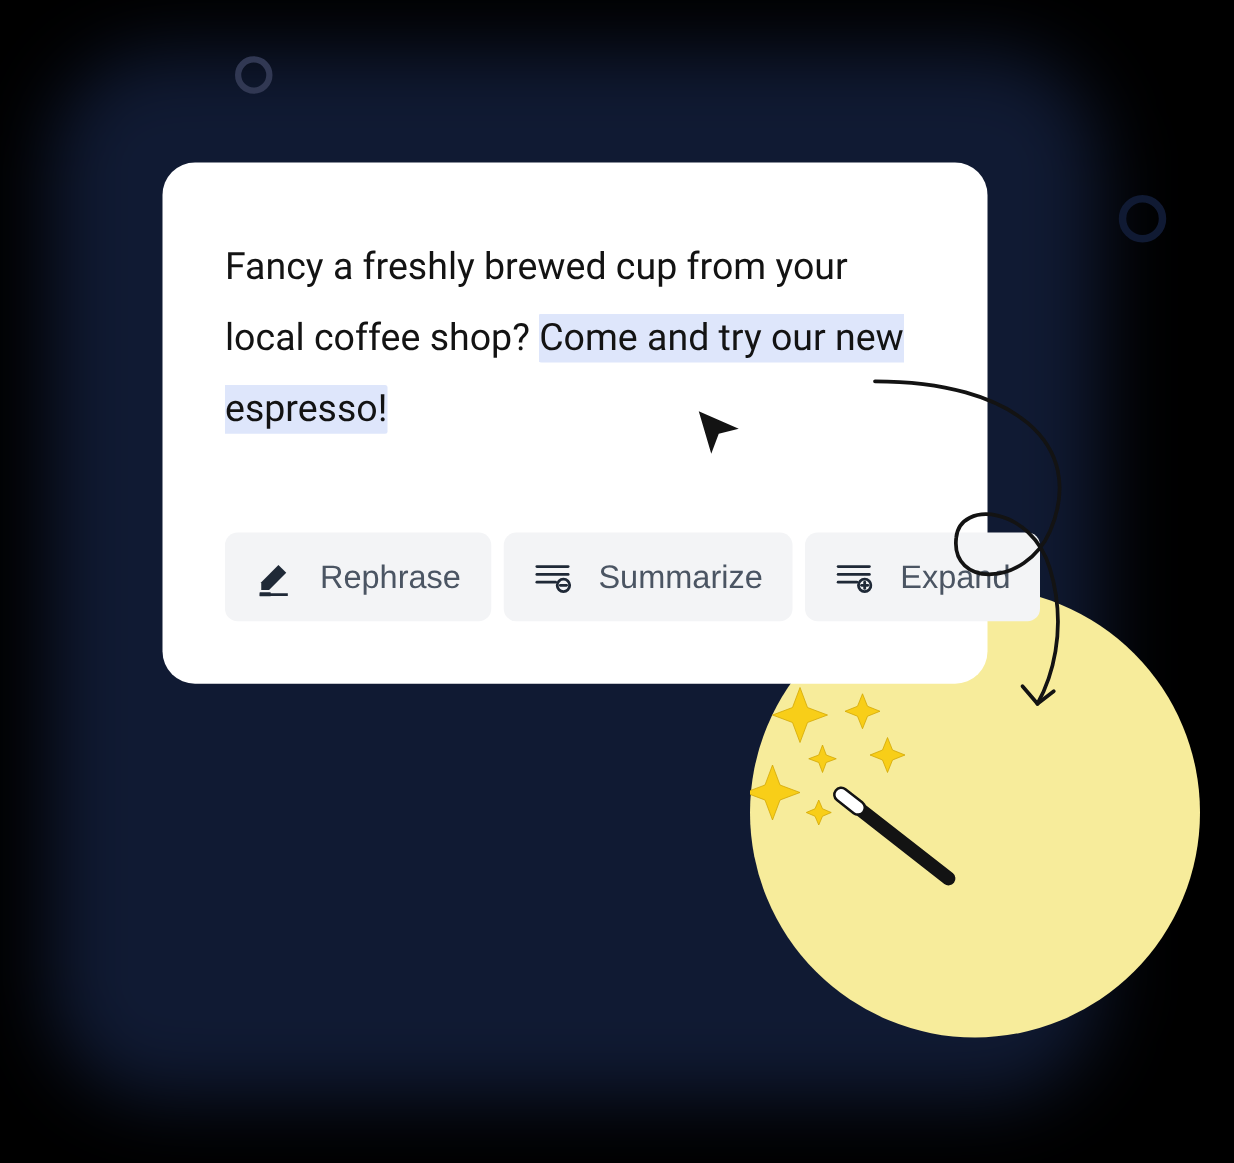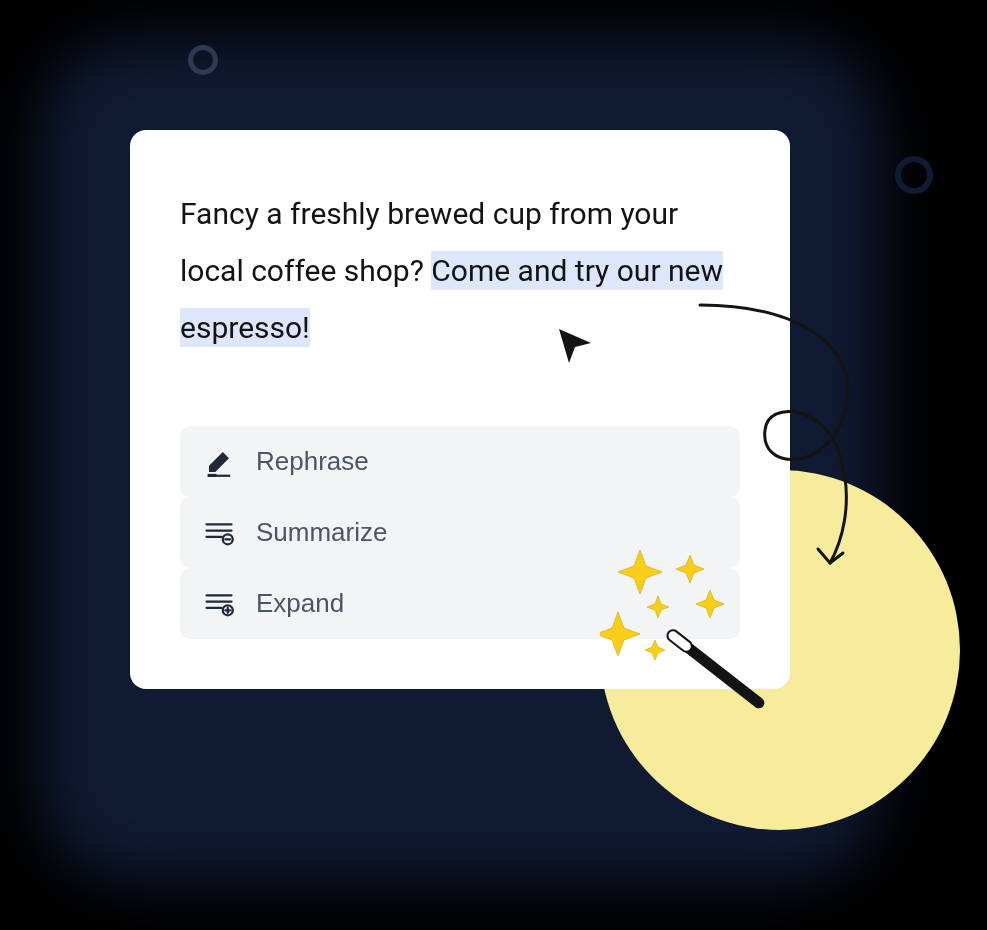--- a/index.html
+++ b/index.html
@@ -40,37 +40,37 @@
     border: 6px solid #101a33;
     border-radius: 50%;
   }
 
   
   .card {
     position: absolute;
     top: 130px; left: 130px;
     width: 660px;
     background: #fff;
-    border-radius: 16px;
+    border-radius: 26px;
     padding: 55px 50px 50px 50px;
   }
 
   .text-block {
     font-size: 30px;
     line-height: 1.9;
     color: #131313;
     margin-bottom: 70px;
   }
   .text-block .highlight {
     background: #dee6fb;
     border-radius: 2px;
     padding: 2px 0;
   }
 
-  .options { display: flex; flex-direction: column; gap: 0; }
+  .options { display: flex; flex-direction: row; gap: 10px; }
   .option-btn {
     display: flex;
     align-items: center;
     gap: 22px;
     background: #f3f4f6;
     border: none;
     border-radius: 10px;
     padding: 20px 24px;
     font-size: 26px;
     color: #4b5563;

